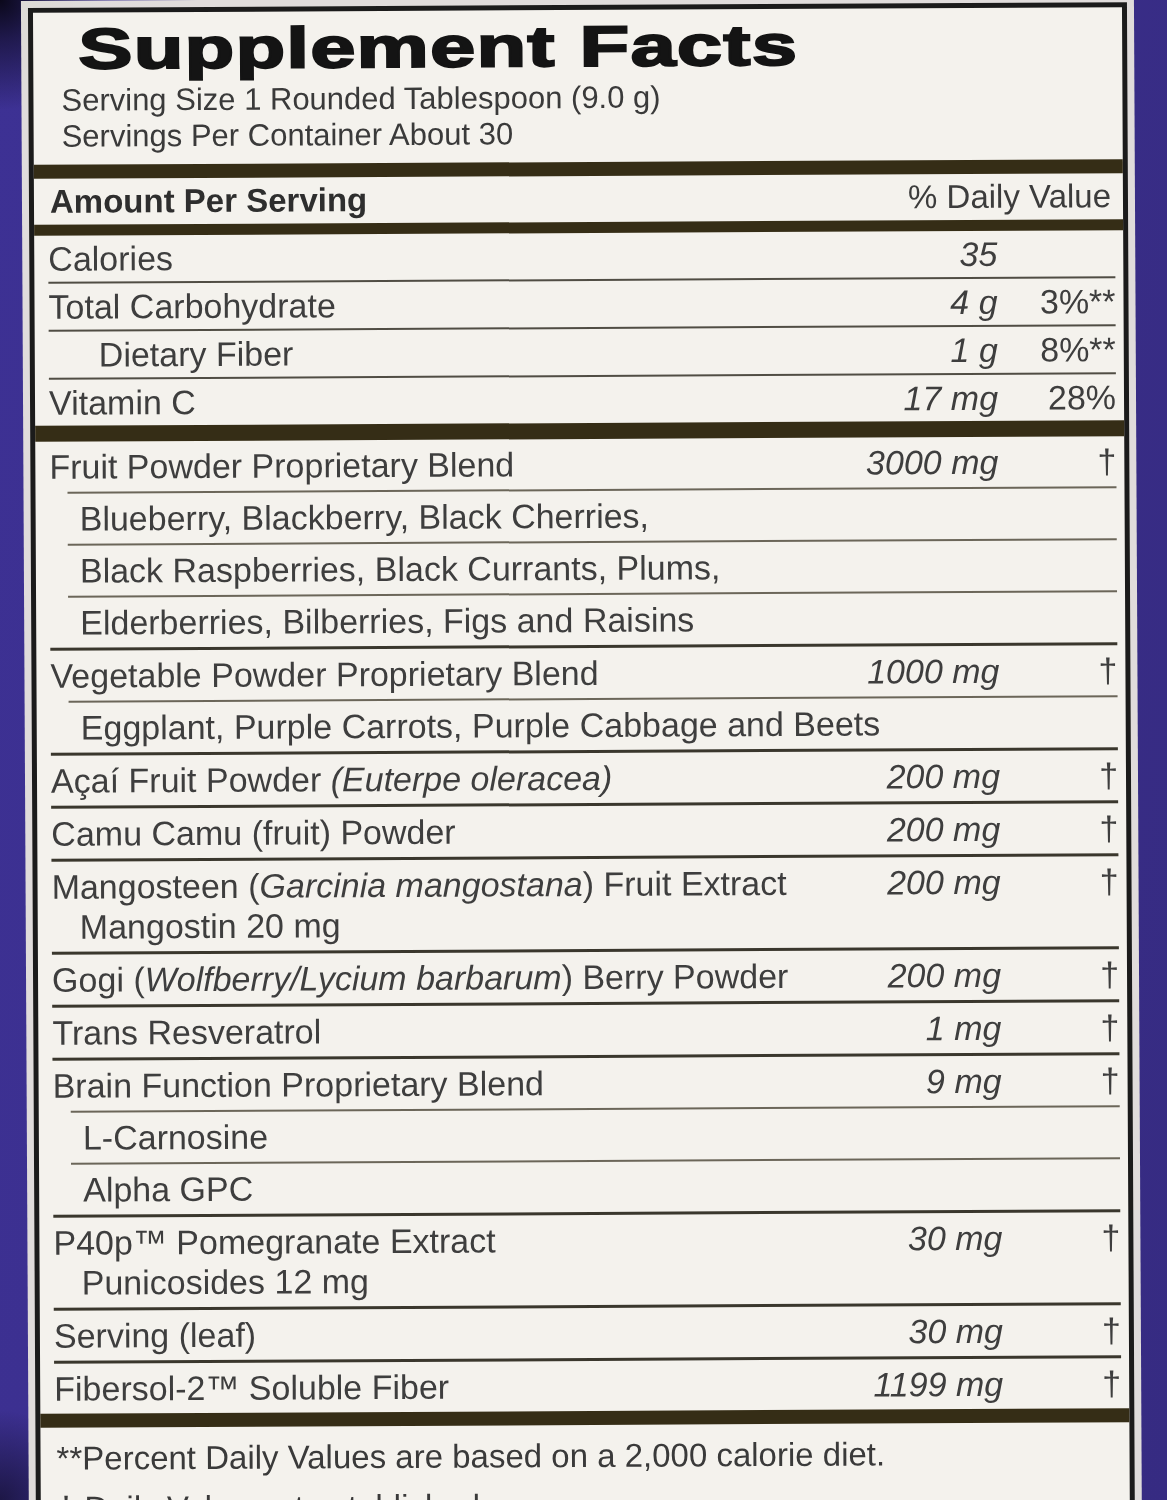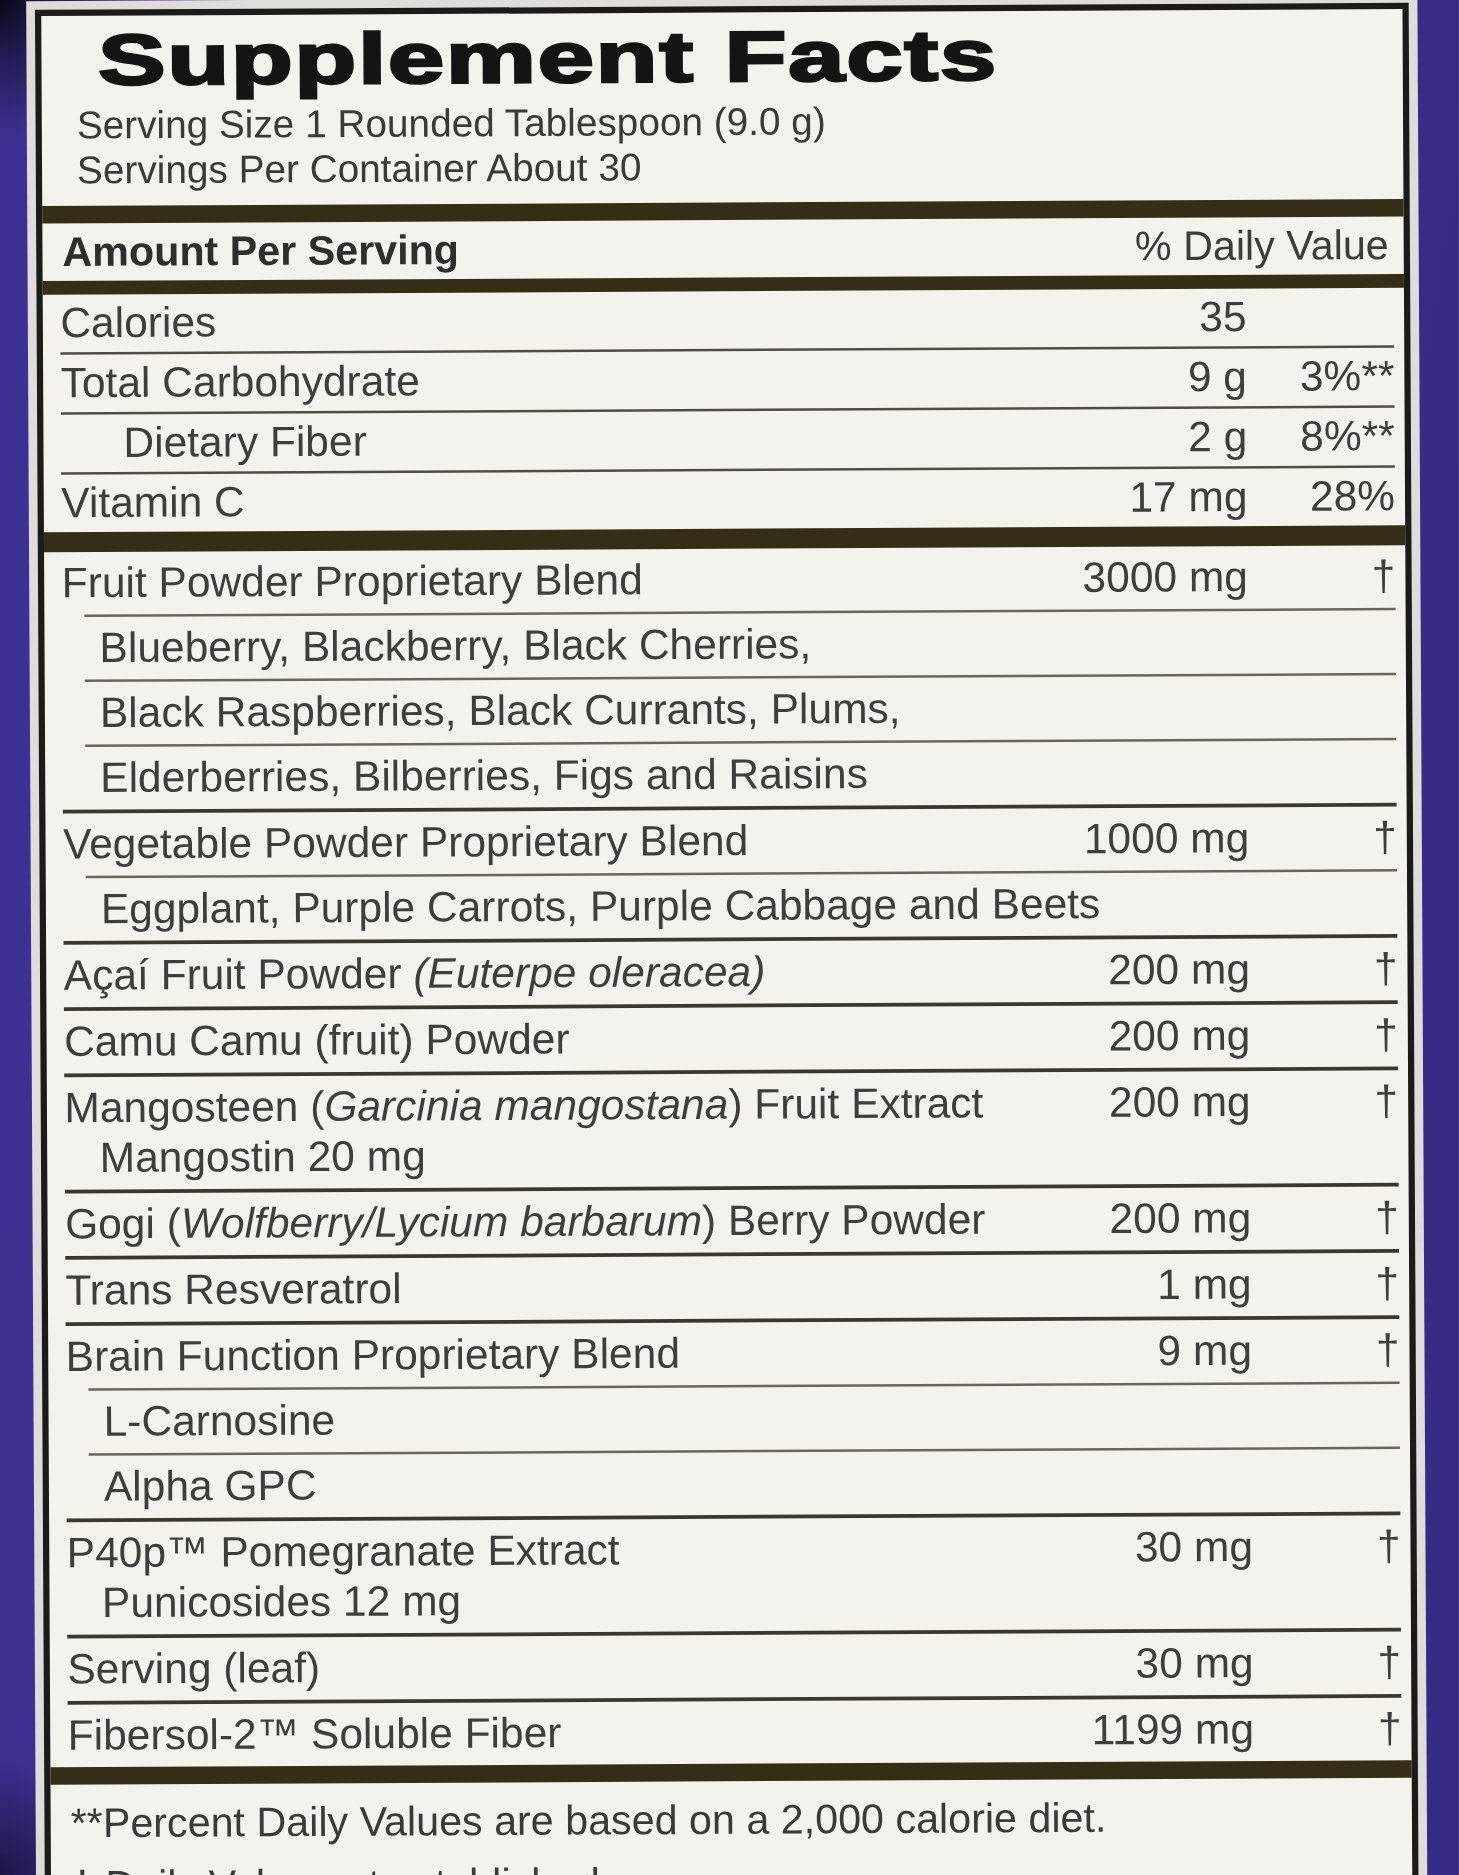--- a/index.html
+++ b/index.html
@@ -41,21 +41,21 @@
   .bar-md{height:11px;}
   .bar-xl{height:16px;}
   .hdr-row{display:flex;justify-content:space-between;align-items:baseline;
     padding:5px 4px 5px 2px;font-size:33px;line-height:36px;}
   .hdr-amt{font-weight:bold;color:#2e2e2e;}
   .hdr-dv{color:#3c3c3c;}
   .nrow{display:flex;align-items:baseline;padding:5px 0;font-size:34px;line-height:36px;}
   #nutrient-rows .nrow + .nrow{border-top:2px solid #504d44;}
   .nrow.indent .nm{padding-left:50px;}
   .nm{flex:1;min-width:0;}
-  .amt{margin-left:auto;text-align:right;white-space:nowrap;}
+  .amt{margin-left:auto;text-align:right;white-space:nowrap;font-style:italic;}
   .dv{width:118px;text-align:right;white-space:nowrap;}
   .ing{border-top:3px solid #3a372d;padding:7px 0;font-size:34px;line-height:36px;}
   #ingredient-rows .ing:first-child{border-top:none;}
   .line1{display:flex;align-items:baseline;}
   .note{padding-left:28px;margin-top:4px;}
   .sub{border-top:2px solid #6b6659;margin-left:18px;padding:7px 0 7px 12px;
     font-size:34px;line-height:36px;}
   .footnotes{padding:6px 0 4px 2px;}
   .footnote{font-size:33px;line-height:50px;color:#3a3a3a;}
   i{font-style:italic;}
@@ -79,26 +79,26 @@
     </div>
     <div class="bar bar-md"></div>
     <div id="nutrient-rows">
         <div class="nrow">
           <span class="nm">Calories</span>
           <span class="amt">35</span>
           <span class="dv"></span>
         </div>
         <div class="nrow">
           <span class="nm">Total Carbohydrate</span>
-          <span class="amt">9 g</span>
+          <span class="amt">4 g</span>
           <span class="dv">3%**</span>
         </div>
         <div class="nrow indent">
           <span class="nm">Dietary Fiber</span>
-          <span class="amt">2 g</span>
+          <span class="amt">1 g</span>
           <span class="dv">8%**</span>
         </div>
         <div class="nrow">
           <span class="nm">Vitamin C</span>
           <span class="amt">17 mg</span>
           <span class="dv">28%</span>
         </div>
       </div>
     <div class="bar bar-xl"></div>
     <div id="ingredient-rows">

